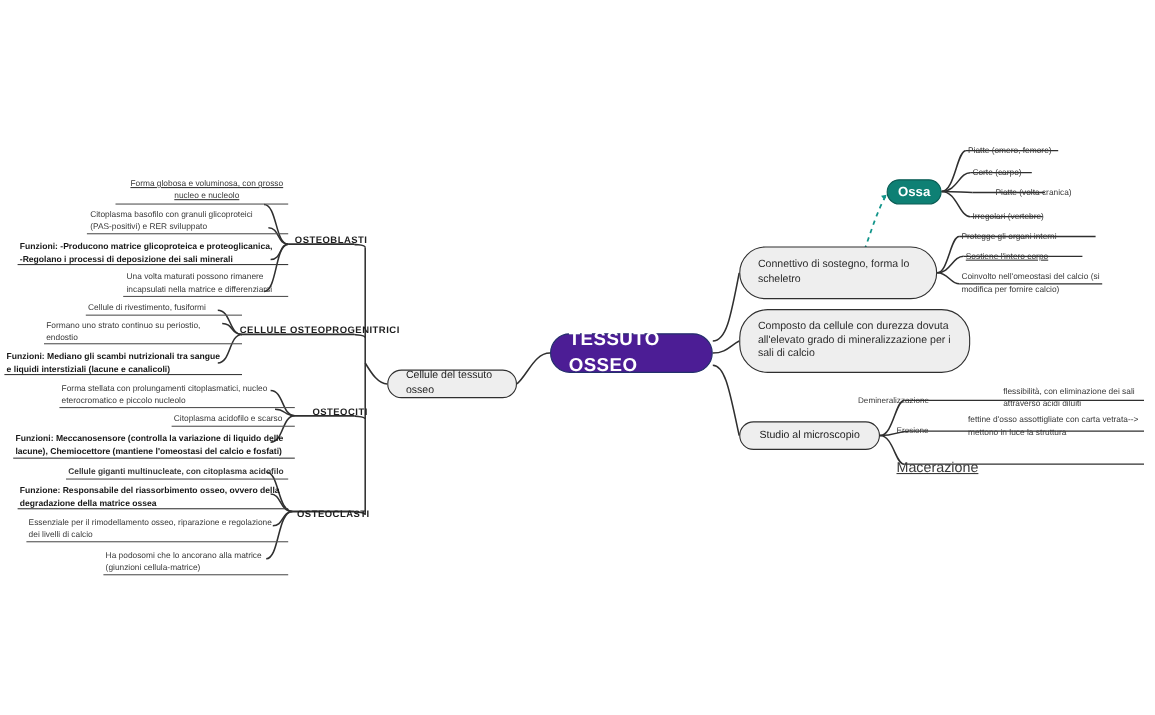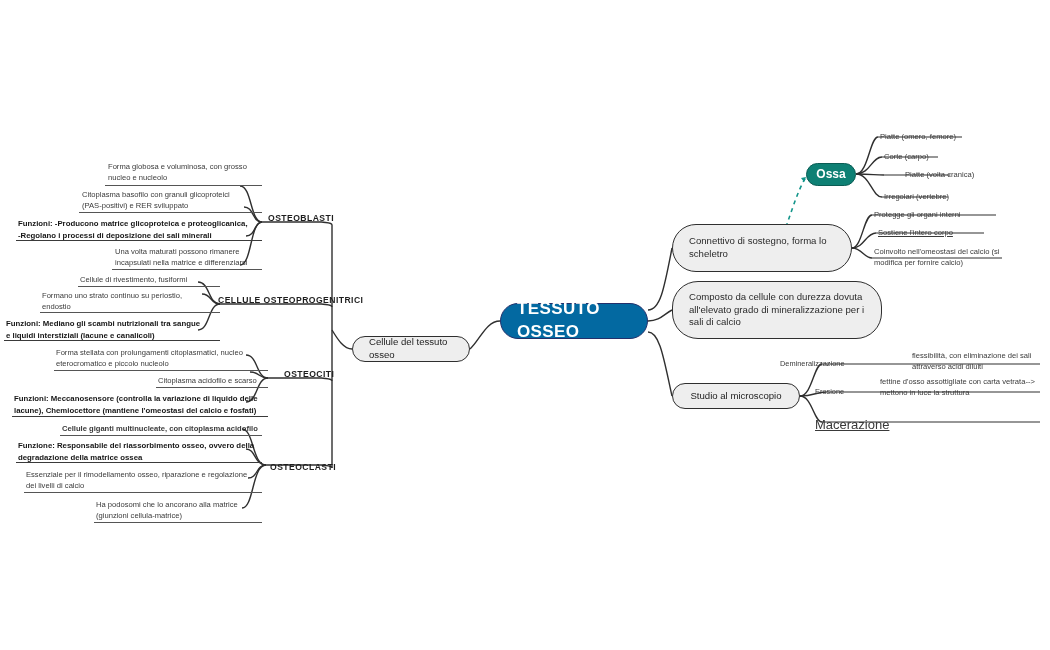--- a/index.html
+++ b/index.html
@@ -33,21 +33,21 @@
     box-sizing: border-box;
     display: flex;
     align-items: center;
     border-radius: 999px;
     border: 1.6px solid #2f2f2f;
     background: #eeeeee;
     padding: 7px 16px;
     line-height: 1.35;
   }
   .node-root {
-    background: #0369a1;
+    background: #4c1d95;
     border: 1.8px solid #23306b;
     color: #ffffff;
     font-weight: bold;
     font-size: 17px;
     letter-spacing: .4px;
     justify-content: center;
     border-radius: 22px;
   }
   .node-teal {
     background: #0e8074;
@@ -175,21 +175,21 @@
   <div class="node node-root" style="left:500px; top:303px; width:148px; height:36px;">
     <span>TESSUTO OSSEO</span>
   </div>
 
   <div class="node node-sub" style="left:352px; top:336px; width:118px; height:26px; justify-content:center;">
     <span style="font-size:9.6px;">Cellule del tessuto osseo</span>
   </div>
 
   <div class="branch-label" style="left:268px; top:213px;">OSTEOBLASTI</div>
 
-  <div class="leaf" style="left:108px; top:161px; width:160px; text-align:left;">Forma globosa e voluminosa, con grosso
+  <div class="leaf" style="left:108px; top:161px; width:160px; text-align:center;text-decoration:underline;">Forma globosa e voluminosa, con grosso
 nucleo e nucleolo</div>
   <div class="ul" style="left:105px; top:185px; width:157px;"></div>
 
   <div class="leaf" style="left:82px; top:189px; width:190px; text-align:left;">Citoplasma basofilo con granuli glicoproteici
 (PAS-positivi) e RER sviluppato</div>
   <div class="ul" style="left:79px; top:212px; width:183px;"></div>
 
   <div class="leaf bold" style="left:18px; top:218px; width:248px; text-align:left;">Funzioni:  -Producono matrice glicoproteica e proteoglicanica,
 -Regolano i processi di deposizione dei sali minerali</div>
   <div class="ul dark" style="left:16px; top:240px; width:246px;"></div>

